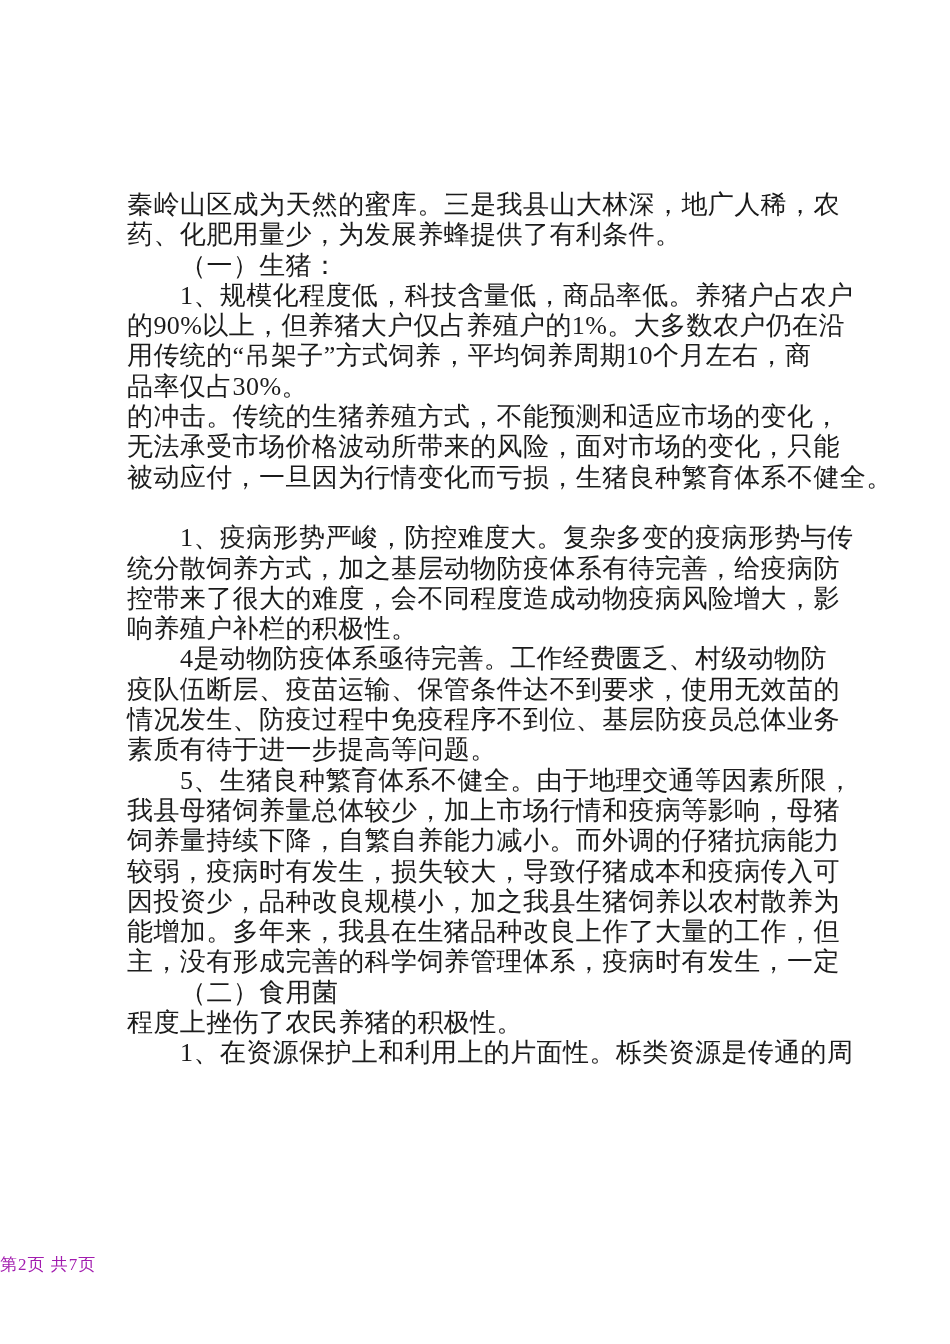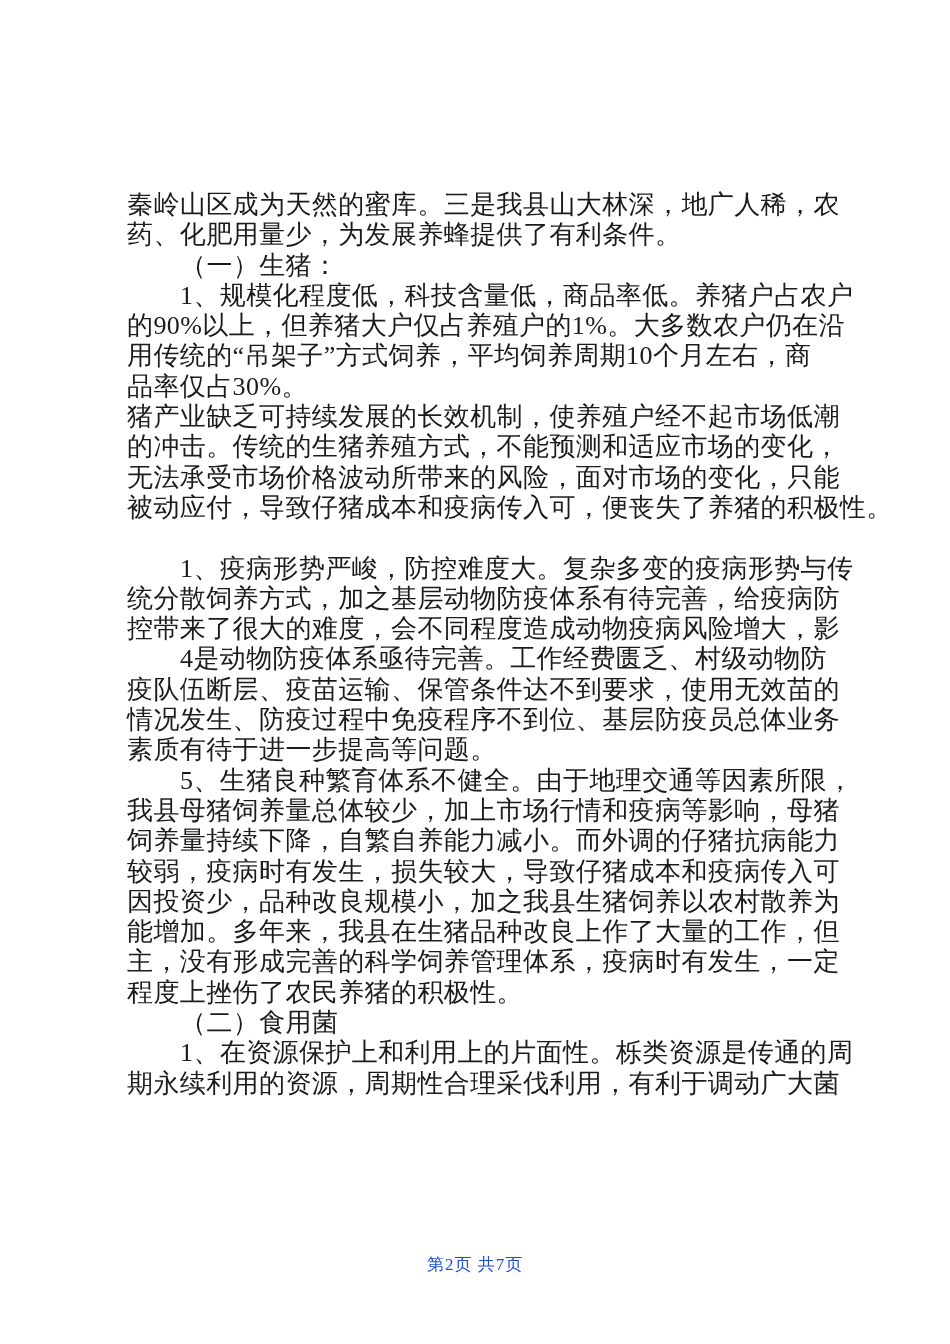--- a/index.html
+++ b/index.html
@@ -38,58 +38,56 @@
     overflow: visible;
   }
   .text-line.indent {
     padding-left: 53px;
   }
   .page-footer {
     position: absolute;
     left: 0;
     top: 1238px;
     width: 950px;
-    text-align: center;
     font-size: 17px;
     line-height: 22px;
     letter-spacing: 1px;
-    color: #1d4ed8;
+    color: #a21caf;
   }
 </style>
 </head>
 <body>
 
 <div class="page">
   <div class="doc-body">
 
   <div class="text-line">秦岭山区成为天然的蜜库。三是我县山大林深，地广人稀，农</div>
       <div class="text-line">药、化肥用量少，为发展养蜂提供了有利条件。</div>
       <div class="text-line indent">（一）生猪：</div>
       <div class="text-line indent">1、规模化程度低，科技含量低，商品率低。养猪户占农户</div>
       <div class="text-line">的90%以上，但养猪大户仅占养殖户的1%。大多数农户仍在沿</div>
       <div class="text-line">用传统的“吊架子”方式饲养，平均饲养周期10个月左右，商</div>
       <div class="text-line">品率仅占30%。</div>
-      <div class="text-line">猪产业缺乏可持续发展的长效机制，使养殖户经不起市场低潮</div>
       <div class="text-line">的冲击。传统的生猪养殖方式，不能预测和适应市场的变化，</div>
       <div class="text-line">无法承受市场价格波动所带来的风险，面对市场的变化，只能</div>
-      <div class="text-line">被动应付，导致仔猪成本和疫病传入可，便丧失了养猪的积极性。</div>
+      <div class="text-line">被动应付，一旦因为行情变化而亏损，生猪良种繁育体系不健全。</div>
       <div class="text-line">&nbsp;</div>
       <div class="text-line indent">1、疫病形势严峻，防控难度大。复杂多变的疫病形势与传</div>
       <div class="text-line">统分散饲养方式，加之基层动物防疫体系有待完善，给疫病防</div>
       <div class="text-line">控带来了很大的难度，会不同程度造成动物疫病风险增大，影</div>
+      <div class="text-line">响养殖户补栏的积极性。</div>
       <div class="text-line indent">4是动物防疫体系亟待完善。工作经费匮乏、村级动物防</div>
       <div class="text-line">疫队伍断层、疫苗运输、保管条件达不到要求，使用无效苗的</div>
       <div class="text-line">情况发生、防疫过程中免疫程序不到位、基层防疫员总体业务</div>
       <div class="text-line">素质有待于进一步提高等问题。</div>
       <div class="text-line indent">5、生猪良种繁育体系不健全。由于地理交通等因素所限，</div>
       <div class="text-line">我县母猪饲养量总体较少，加上市场行情和疫病等影响，母猪</div>
       <div class="text-line">饲养量持续下降，自繁自养能力减小。而外调的仔猪抗病能力</div>
       <div class="text-line">较弱，疫病时有发生，损失较大，导致仔猪成本和疫病传入可</div>
       <div class="text-line">因投资少，品种改良规模小，加之我县生猪饲养以农村散养为</div>
       <div class="text-line">能增加。多年来，我县在生猪品种改良上作了大量的工作，但</div>
       <div class="text-line">主，没有形成完善的科学饲养管理体系，疫病时有发生，一定</div>
+      <div class="text-line indent">（二）食用菌</div>
       <div class="text-line">程度上挫伤了农民养猪的积极性。</div>
-      <div class="text-line indent">（二）食用菌</div>
       <div class="text-line indent">1、在资源保护上和利用上的片面性。栎类资源是传通的周</div>
-      <div class="text-line">期永续利用的资源，周期性合理采伐利用，有利于调动广大菌</div>
     </div>
   <div class="page-footer">第2页 共7页</div>
 </div>
 
 </body></html>

